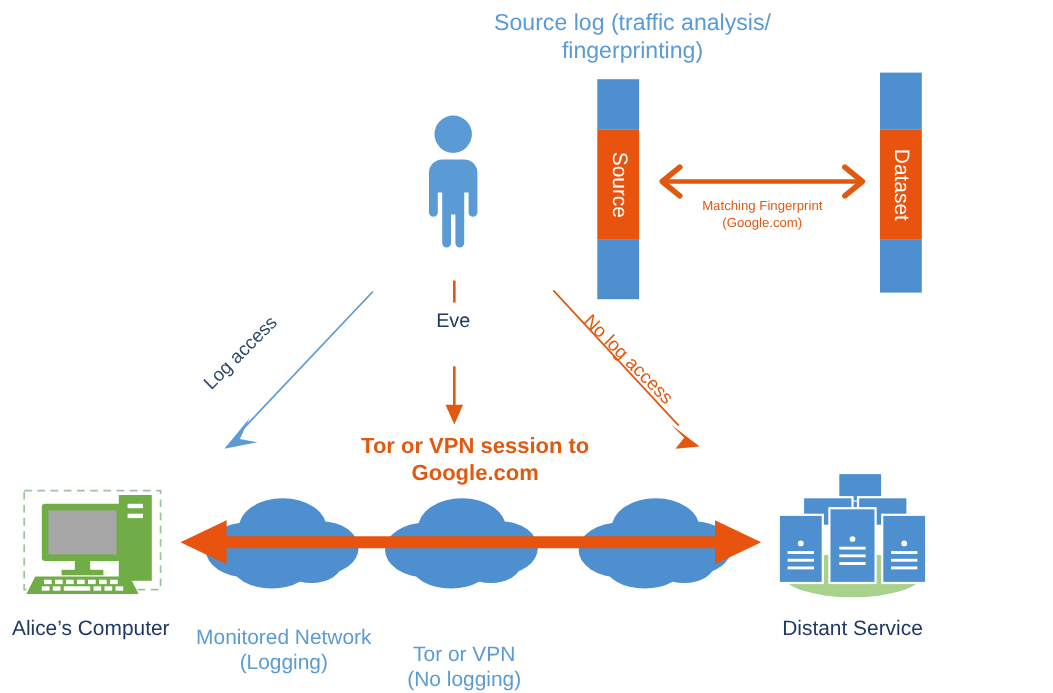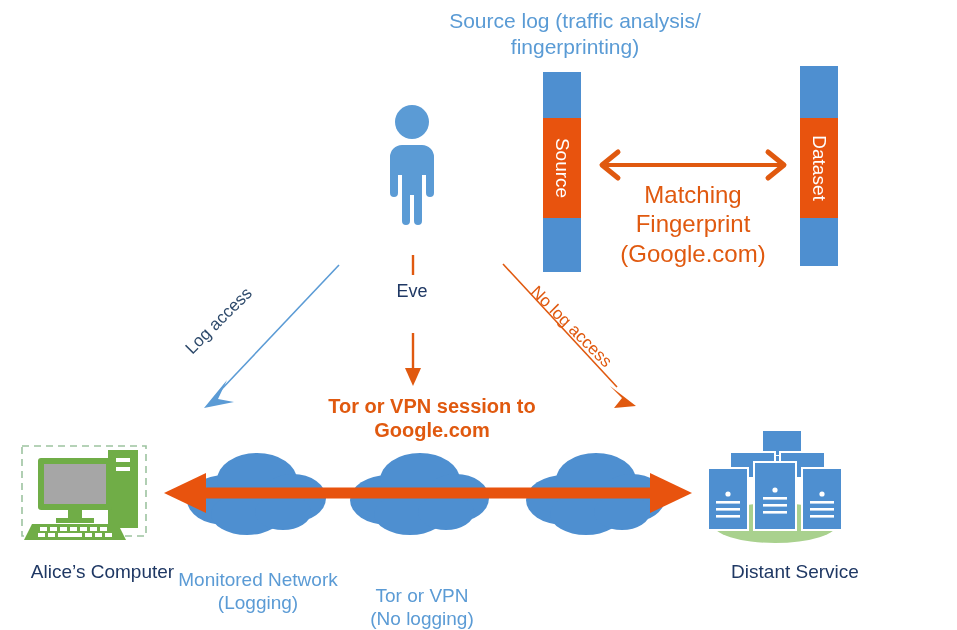--- a/index.html
+++ b/index.html
@@ -9,22 +9,22 @@
     font-family:"Liberation Sans", sans-serif;
     position:relative;
     overflow:hidden;
   }
   .canvas{position:absolute;left:0;top:0;width:957px;height:630px;}
   .lbl{position:absolute;text-align:center;line-height:1.22;white-space:pre-line;}
 
   
   .t-blue{color:#5A9BD5;font-size:21px;}
   .t-blue-sm{color:#5B9BD5;font-size:19px;}
-  .t-navy{color:#1F3864;font-size:19px;padding-left:20px;}
-  .t-orange{color:#E0590F;font-size:24px;}
+  .t-navy{color:#1F3864;font-size:19px;}
+  .t-orange{color:#E0590F;font-size:12px;}
   .t-orange-b{color:#E0590F;font-size:20px;font-weight:bold;}
   .t-eve{color:#1F3864;font-size:18px;}
   .t-rot-blue{color:#2E4A6B;font-size:17px;}
   .t-rot-orange{color:#E0590F;font-size:17px;}
 
   
   .bar{position:absolute;}
   .bar .seg-blue{background:#4E8FD0;width:100%;}
   .bar .seg-orange{background:#E8530E;width:100%;position:relative;}
   .bar .vlabel{

